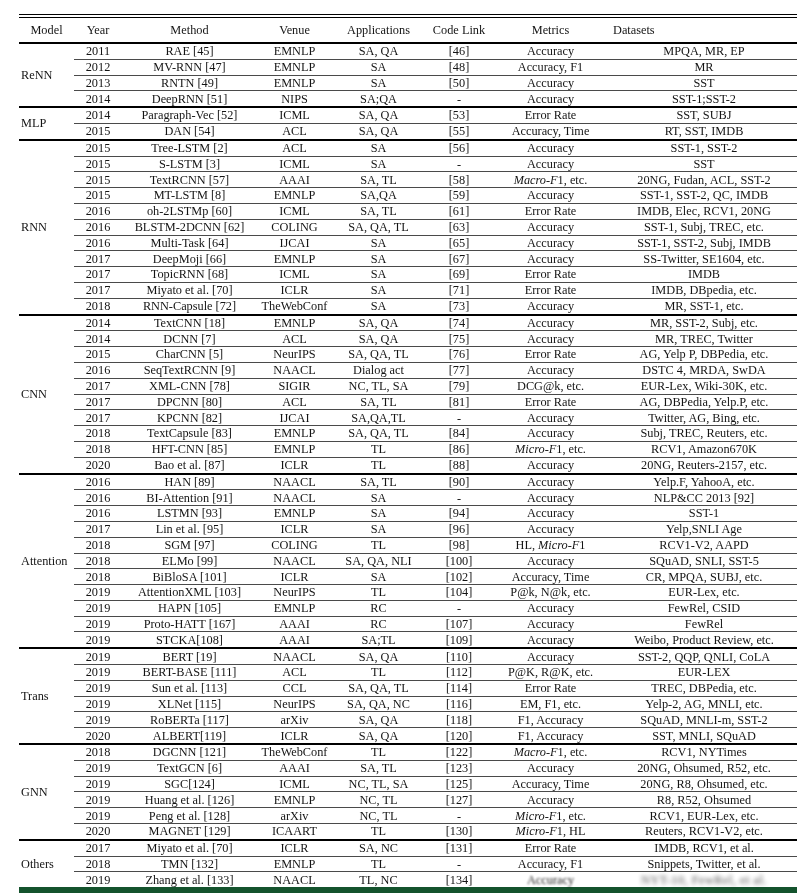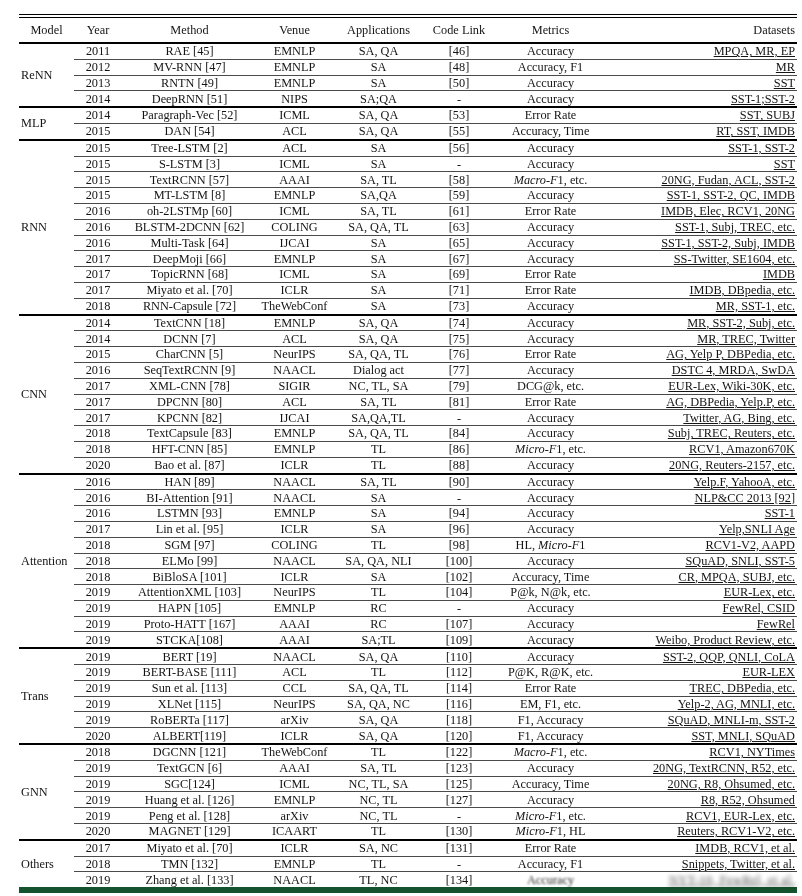--- a/index.html
+++ b/index.html
@@ -34,33 +34,33 @@
 
   thead th {
     font-weight: normal;
     height: 24px;
     text-align: center;
     border-bottom: 2px solid #000;
     padding: 0 2px;
     white-space: nowrap;
     overflow: hidden;
   }
-  thead th.h-datasets { text-align: right; padding-left: 5px; }
+  thead th.h-datasets { text-align: left; padding-left: 5px; }
 
   tbody td {
     height: 14.8px;
     line-height: 1;
     padding: 0 2px;
     text-align: center;
     vertical-align: middle;
     white-space: nowrap;
     overflow: hidden;
     border-bottom: 1px solid #4a4a4a;
   }
-  tbody td.c-datasets { text-align: right; padding-left: 5px; text-decoration: underline; }
+  tbody td.c-datasets { text-align: center; padding-left: 5px; }
   tbody tr.group-end td { border-bottom: 2px solid #000; }
   td.model-cell {
     border-bottom: 2px solid #000;
     border-right: none;
     text-align: left;
     vertical-align: middle;
   }
   i { font-style: italic; }
 
   
@@ -508,21 +508,21 @@
       <td class="c-metrics"><i>Macro-F</i>1, etc.</td>
       <td class="c-datasets">RCV1, NYTimes</td>
     </tr>
         <tr>
       <td class="c-year">2019</td>
       <td class="c-method">TextGCN [6]</td>
       <td class="c-venue">AAAI</td>
       <td class="c-apps">SA, TL</td>
       <td class="c-code">[123]</td>
       <td class="c-metrics">Accuracy</td>
-      <td class="c-datasets">20NG, TextRCNN, R52, etc.</td>
+      <td class="c-datasets">20NG, Ohsumed, R52, etc.</td>
     </tr>
         <tr>
       <td class="c-year">2019</td>
       <td class="c-method">SGC[124]</td>
       <td class="c-venue">ICML</td>
       <td class="c-apps">NC, TL, SA</td>
       <td class="c-code">[125]</td>
       <td class="c-metrics">Accuracy, Time</td>
       <td class="c-datasets">20NG, R8, Ohsumed, etc.</td>
     </tr>

